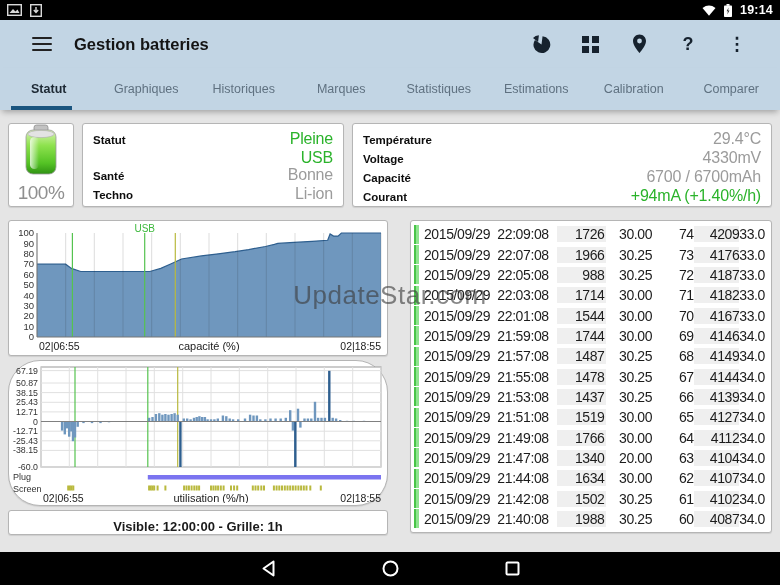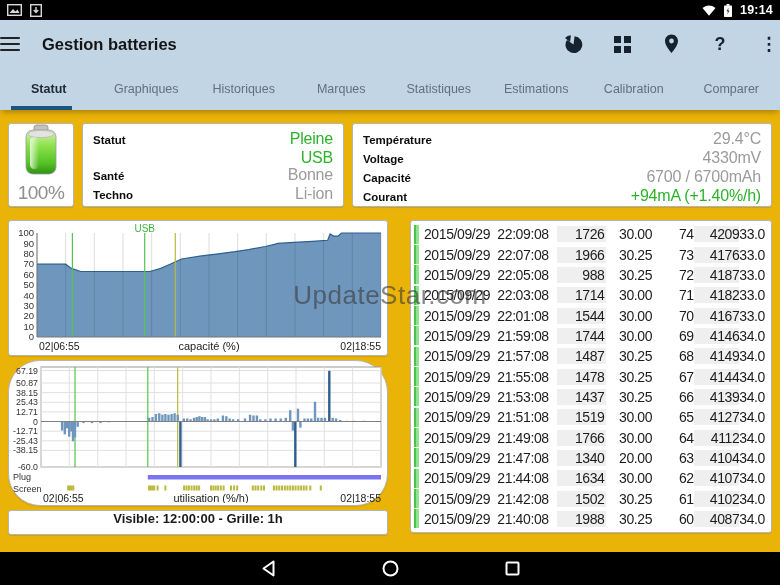--- a/index.html
+++ b/index.html
@@ -1,25 +1,25 @@
 <!DOCTYPE html>
 <html><head>
 <meta charset="utf-8">
 <style>
   html,body{margin:0;padding:0;background:#555;}
-  .screen{position:relative;width:780px;height:585px;background:#eab308;overflow:hidden;
+  .screen{position:relative;width:780px;height:585px;background:#e5e5e5;overflow:hidden;
           font-family:"Liberation Sans", sans-serif; -webkit-font-smoothing:antialiased;}
   
   .status-bar{position:absolute;top:0;left:0;right:0;height:20px;background:#000;color:#fff;
     display:flex;align-items:center;padding:0 7px;gap:8px;font-size:12px;box-sizing:border-box;}
   .sb-spacer{flex:1;}
   .sb-time{font-size:12.5px;font-weight:bold;letter-spacing:0.2px;}
   
   .app-bar{position:absolute;top:20px;left:0;right:0;height:48px;background:#c2d5e4;
-    display:flex;align-items:center;padding:0 0;box-sizing:border-box;}
+    display:flex;align-items:center;padding:0 32px;box-sizing:border-box;}
   .hamburger{width:20px;display:flex;flex-direction:column;gap:3.5px;cursor:pointer;}
   .hamburger span{display:block;height:2.4px;background:#222;border-radius:1px;}
   .app-title{margin-left:22px;font-size:16.5px;font-weight:600;color:#141414;}
   .actions{margin-left:auto;display:flex;align-items:center;gap:27px;color:#16222e;}
   .action{display:flex;align-items:center;justify-content:center;width:22px;height:22px;cursor:pointer;}
   .glyph-q{font-size:18px;font-weight:bold;color:#16222e;}
   .glyph-dots{font-size:18px;font-weight:bold;color:#16222e;letter-spacing:0;}
   
   .tab-bar{position:absolute;top:68px;left:0;right:0;height:42px;background:#c2d5e4;display:flex;
     box-shadow:0 4px 6px -2px rgba(0,0,0,0.3);z-index:3;}
@@ -39,21 +39,21 @@
   .telemetry-card{flex:1;padding:6px 10px;display:flex;flex-direction:column;justify-content:space-between;}
   .kv-row{display:flex;justify-content:space-between;align-items:baseline;line-height:17px;}
   .kv-label{font-size:11.5px;font-weight:bold;color:#0d0d0d;}
   .kv-value{font-size:16px;letter-spacing:-0.2px;}
   .val-green{color:#2bb32b;}
   .val-gray{color:#9b9b9b;}
   .main-row{display:flex;gap:22px;}
   .left-col{width:380px;display:flex;flex-direction:column;gap:4px;}
   .chart-card1{height:136px;padding:2px;}
   .chart-card2{height:146px;padding:2px;border-radius:32px;}
-  .visible-bar{height:25px;display:flex;align-items:flex-start;justify-content:center;
+  .visible-bar{height:25px;display:flex;align-items:flex-end;justify-content:center;
     font-size:13px;font-weight:bold;color:#1a1a1a;}
   .table-card{flex:1;height:313px;padding:3px 4px 3px 3px;overflow:hidden;}
   .t-row{display:flex;align-items:center;height:20.35px;font-size:14px;color:#1c1c1c;
      letter-spacing:-0.4px;white-space:nowrap;}
   .t-bar{width:5px;height:19px;background:#8fe48f;border-left:2px solid #49c449;box-sizing:border-box;margin-right:5px;}
   .t-date{width:74px;}
   .t-time{width:60px;}
   .t-num{text-align:right;}
   .t-n1{width:48px;padding-right:2px;background:#efefef;}
   .t-n2{width:46px;}

